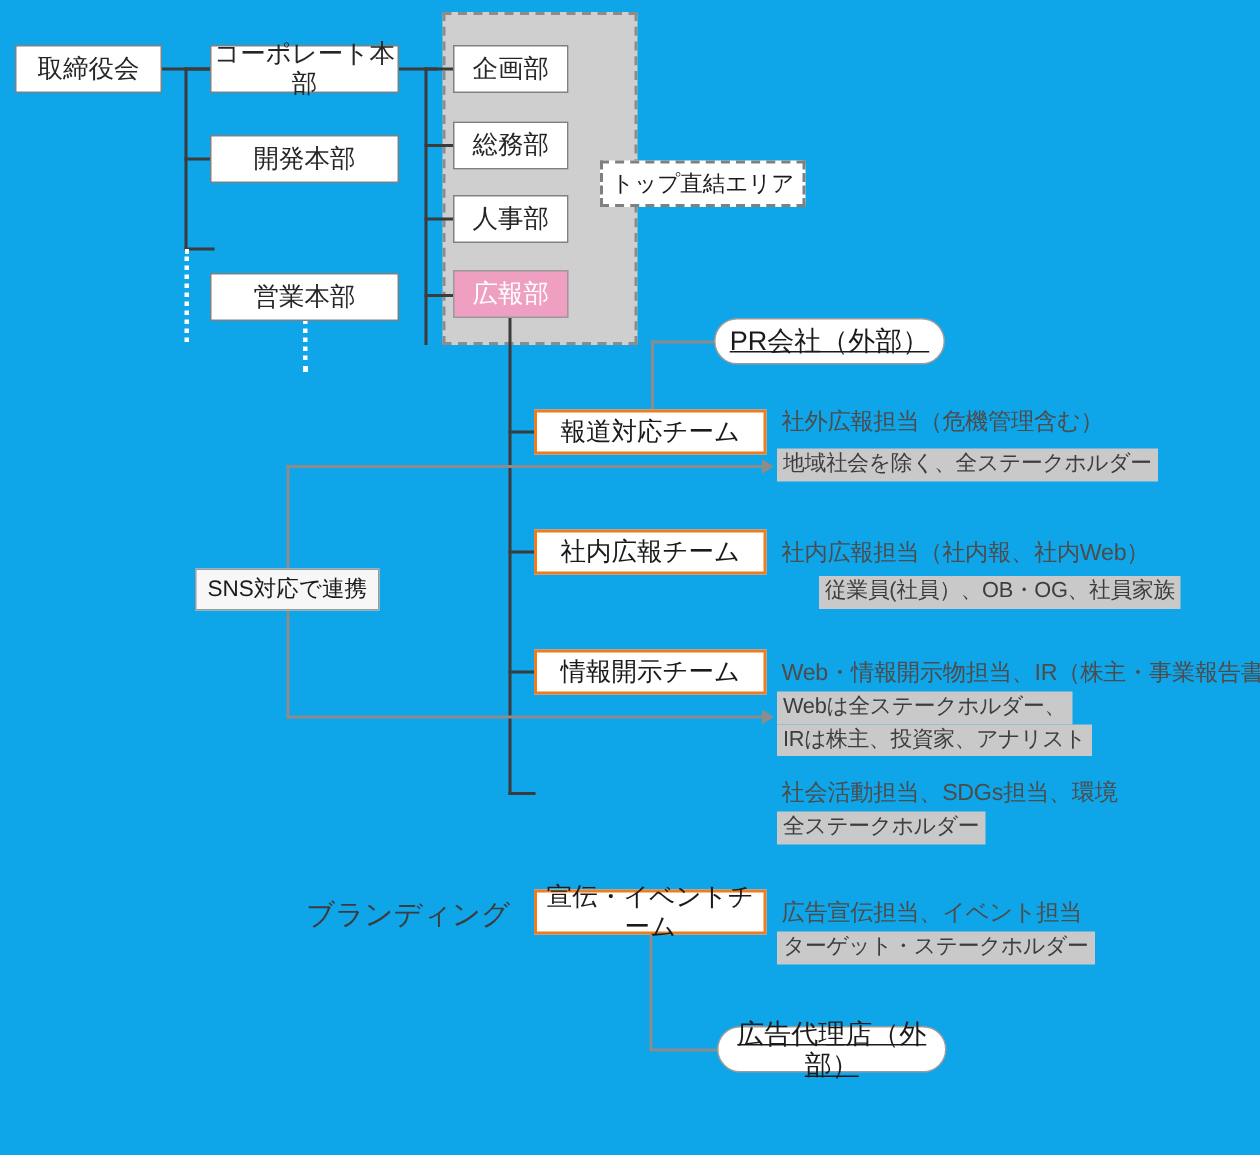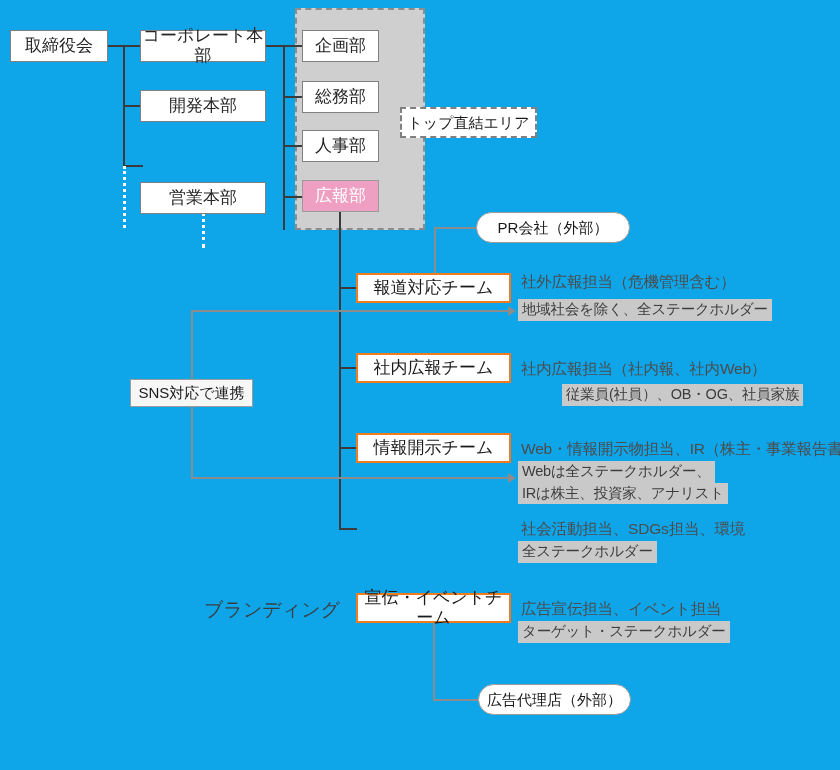--- a/index.html
+++ b/index.html
@@ -13,21 +13,21 @@
        text-align:center;line-height:1.15;}
 
   .dept-box{background:#ffffff;border:1px solid #808080;color:#262626;
             font-size:17px;}
   .dept-box.pink{background:#ef9fc2;border:1px solid #9a9a9a;color:#ffffff;}
 
   .team-box{background:#ffffff;border:2px solid #ed7d1f;color:#1a1a1a;
             font-size:17px;}
 
   .pill{background:#ffffff;border:1px solid #9c9c9c;border-radius:16px;
-        color:#1a1a1a;font-size:15px;}
+        color:#1a1a1a;font-size:18px;text-decoration:underline;}
 
   .note-box{background:#f7f7f7;border:1px solid #9c9c9c;color:#1a1a1a;
             font-size:15px;}
 
   .dashed-label{background:#ffffff;border:2px dashed #808080;color:#1a1a1a;
                 font-size:15px;}
 
   
   .grey-area{background:#cfcfcf;border:2px dashed #8c8c8c;}
 
@@ -139,21 +139,21 @@
   <div class="abs" style="left:518px;top:299px;">
     <span class="stake-text">地域社会を除く、全ステークホルダー</span>
   </div>
 
   <div class="abs box team-box" style="left:356px;top:353px;width:155px;height:30px;">
     <span>社内広報チーム</span>
   </div>
   <div class="abs role-text" style="left:521px;top:360px;">
     <span>社内広報担当（社内報、社内Web）</span>
   </div>
-  <div class="abs" style="left:518px;top:384px;padding-left:44px;">
+  <div class="abs" style="left:502px;top:384px;padding-left:44px;">
     <span class="stake-text">従業員(社員）、OB・OG、社員家族</span>
   </div>
 
   <div class="abs box team-box" style="left:356px;top:433px;width:155px;height:30px;">
     <span>情報開示チーム</span>
   </div>
   <div class="abs role-text" style="left:521px;top:440px;">
     <span>Web・情報開示物担当、IR（株主・事業報告書）</span>
   </div>
   <div class="abs" style="left:518px;top:461px;">

